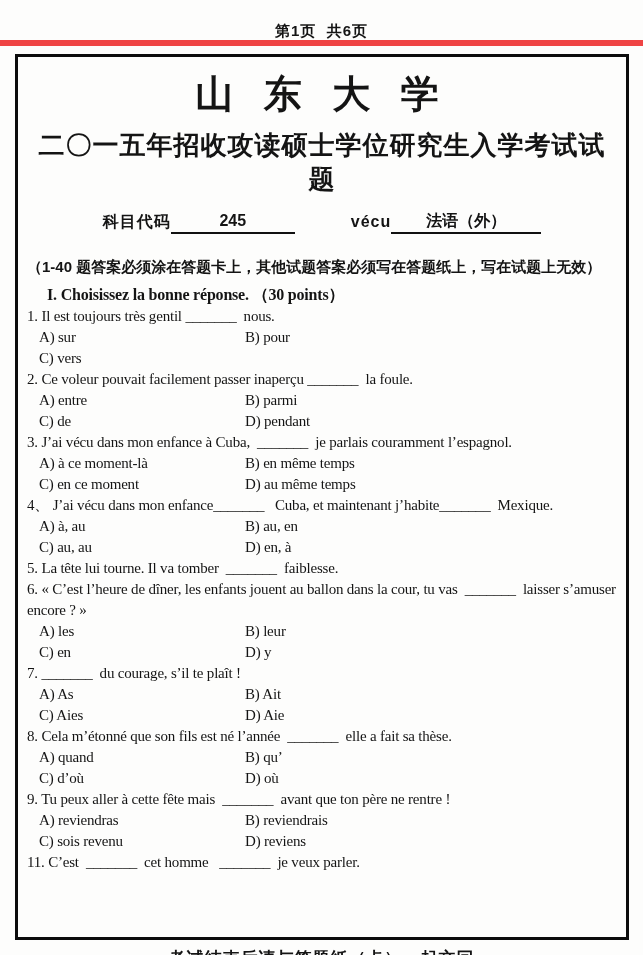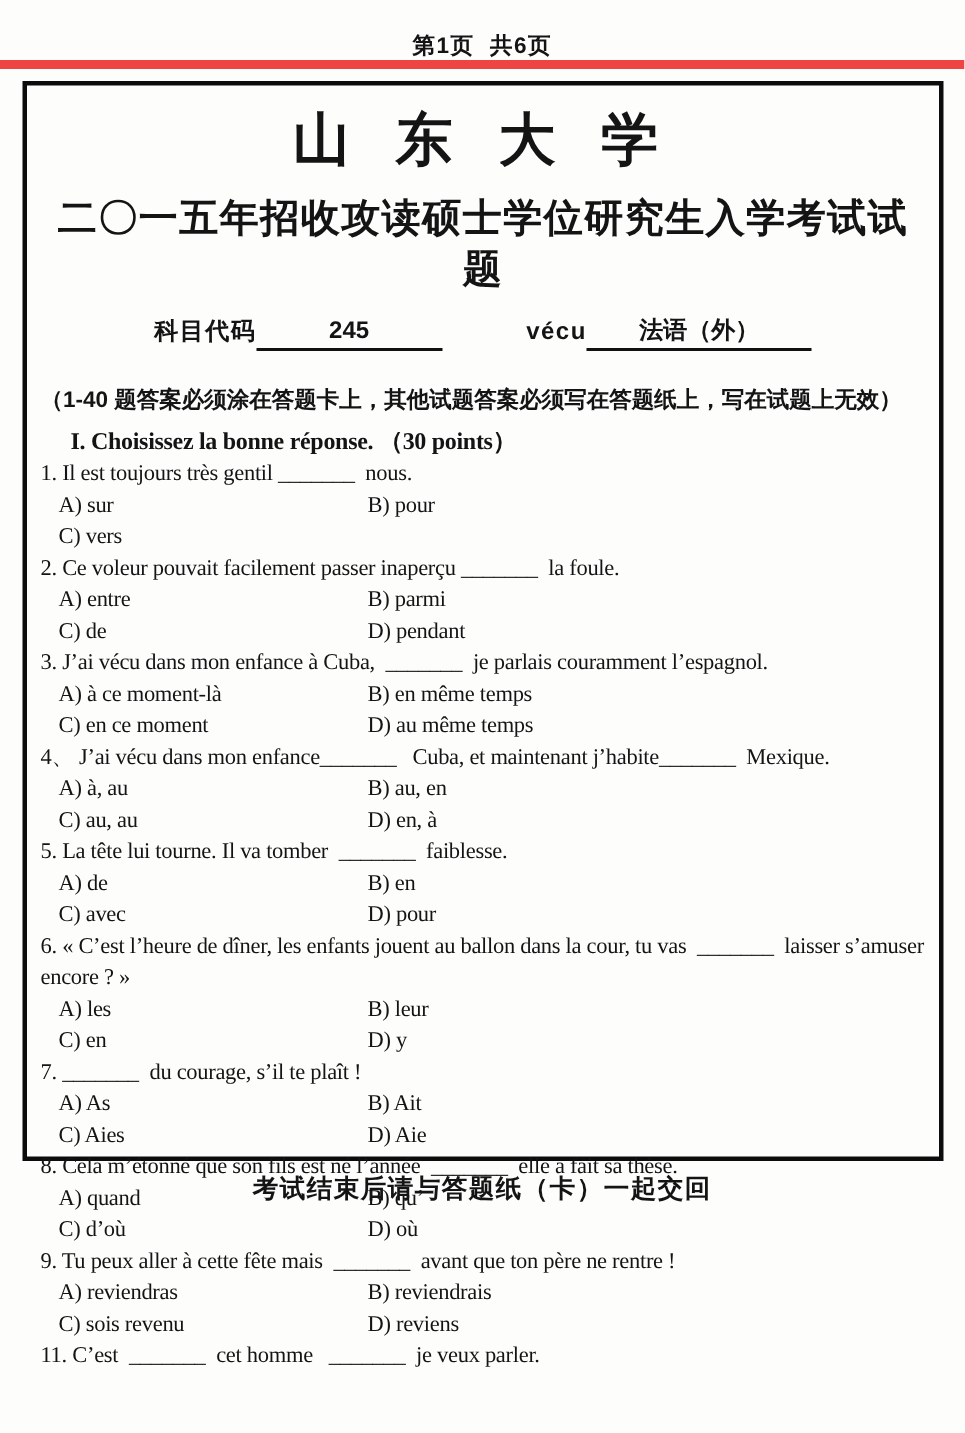--- a/index.html
+++ b/index.html
@@ -22,21 +22,21 @@
     line-height: 19px;
     padding-top: 21px;
     border-bottom: 6px solid #ef4444;
     white-space: pre;
     letter-spacing: 1px;
   }
   .exam-box {
     box-sizing: border-box;
     margin: 8px 14px 0 15px;
     border: 3px solid #0c0c0c;
-    height: 720px;
+    height: 886px;
     padding: 6px 9px 16px 9px;
     background: #fdfdfc;
   }
   .university {
     text-align: center;
     font-family: "Liberation Sans", "DejaVu Sans", sans-serif;
     font-weight: bold;
     font-size: 38px;
     line-height: 46px;
     letter-spacing: 10px;
@@ -165,26 +165,20 @@
     <div class="options">
           <div class="option">A) à, au</div>
           <div class="option">B) au, en</div>
           <div class="option">C) au, au</div>
           <div class="option">D) en, à</div>
         </div>
   </div>
 
   <div class="question">
     <div class="q-line"><span class="q-num">5.</span><span> </span><span class="q-text">La tête lui tourne. Il va tomber  _______  faiblesse.</span></div>
-    <div class="options">
-          <div class="option">A) de</div>
-          <div class="option">B) en</div>
-          <div class="option">C) avec</div>
-          <div class="option">D) pour</div>
-        </div>
   </div>
 
   <div class="question">
     <div class="q-line"><span class="q-num">6.</span><span> </span><span class="q-text">« C’est l’heure de dîner, les enfants jouent au ballon dans la cour, tu vas  _______  laisser s’amuser encore ? »</span></div>
     <div class="options">
           <div class="option">A) les</div>
           <div class="option">B) leur</div>
           <div class="option">C) en</div>
           <div class="option">D) y</div>
         </div>

